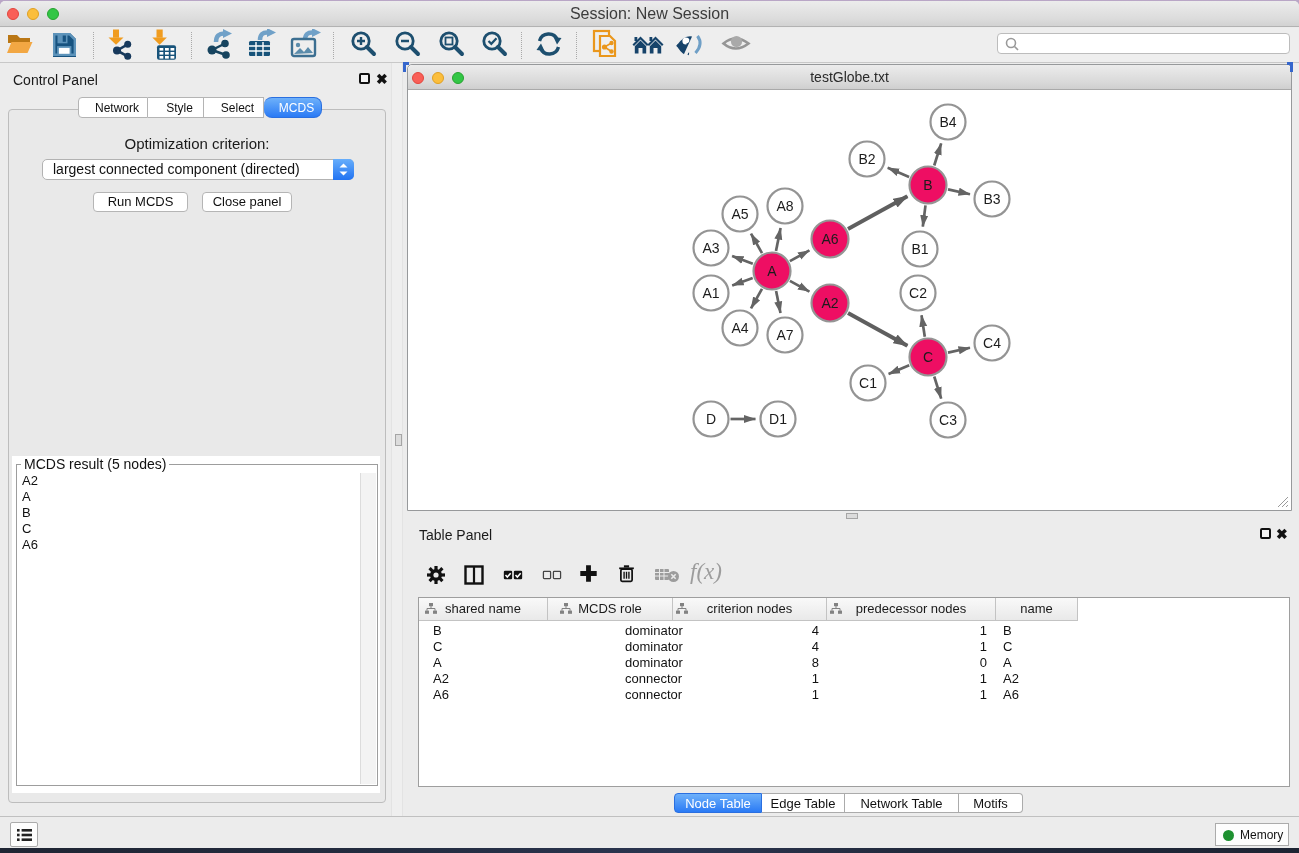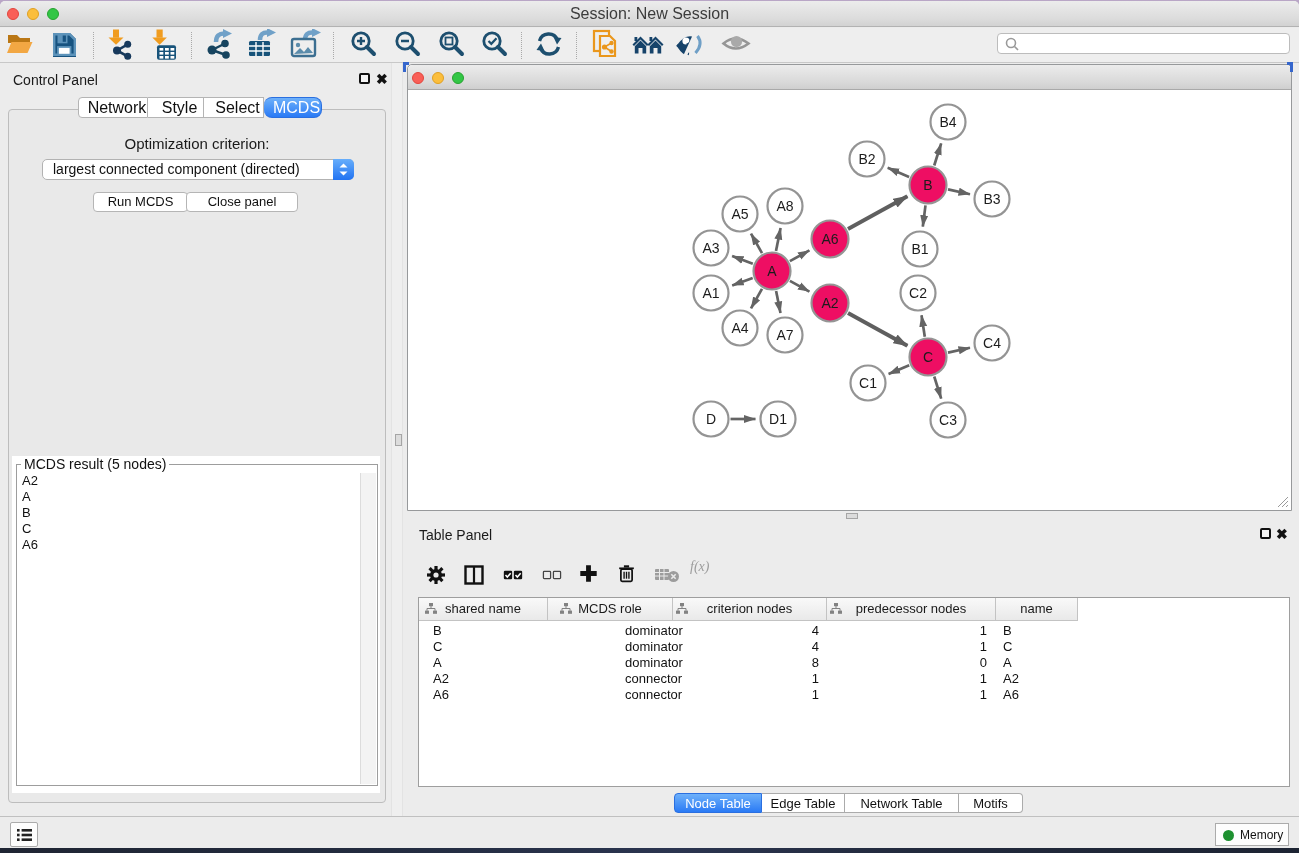--- a/index.html
+++ b/index.html
@@ -18,21 +18,21 @@
 #toolbar { left:0; top:27px; width:1299px; height:35px; background:#eeeeee; border-bottom:1px solid #c8c8c8; }
 .tsep { position:absolute; top:4px; height:27px; width:0; border-left:1px dotted #a9a9a9; }
 .ticon { position:absolute; top:1px; }
 #searchbox { position:absolute; left:997px; top:5px; width:293px; height:21px; background:#fff; border:1px solid #bcbcbc; border-radius:4px; }
 
 
 #cpTitle { left:13px; top:71px; font-size:14px; color:#1a1a1a; }
 .floatbtn { width:11px; height:11px; border:2px solid #111; border-radius:2px; background:#f5f5f5; }
 .xbtn { font-size:14px; font-weight:bold; color:#111; line-height:11px; }
 #tabs { left:78px; top:96px; height:21px; z-index:5; }
-.tab { position:absolute; top:0; height:21px; border:1px solid #b4b4b4; border-left:none; background:#fff; font-size:16px; color:#111; text-align:center; line-height:20px;padding-left:8px; }
+.tab { position:absolute; top:0; height:21px; border:1px solid #b4b4b4; border-left:none; background:#fff; font-size:12px; color:#111; text-align:center; line-height:20px;padding-left:8px; }
 .tab.first { border-left:1px solid #b4b4b4; border-radius:4px 0 0 4px; }
 .tab.last  { border-radius:0 4px 4px 0; }
 .tab.sel { background:linear-gradient(#6eb1fa,#2a7af5); border-color:#2a6fe0; color:#fff; border-radius:8px; }
 #cpPanel { left:8px; top:108px; width:378px; height:694px; background:#e9e9e9; border:1px solid #bdbdbd; border-radius:4px; }
 #optLabel { left:0; top:134px; width:394px; text-align:center; font-size:15px; color:#1a1a1a; }
 #combo { left:42px; top:158px; width:312px; height:21px; background:#fff; border:1px solid #b2b2b2; border-radius:5px; font-size:14px; color:#111; line-height:19px; padding-left:10px; }
 #comboBtn { right:-1px; top:-1px; width:21px; height:21px; background:linear-gradient(#67aefb,#2273f2); border-radius:0 5px 5px 0; position:absolute; }
 .btn { position:absolute; height:20px; background:#fff; border:1px solid #b5b5b5; border-radius:4px; font-size:13px; color:#111; text-align:center; line-height:18px; }
 #whitePanel { left:12px; top:455px; width:368px; height:337px; background:#fff; }
 #groupbox { left:4px; top:8px; right:2px; bottom:7px; border:1px solid #9d9d9d; position:absolute; }
@@ -234,34 +234,35 @@
   <div class="abs" id="optLabel">Optimization criterion:</div>
   <div class="abs" id="combo">largest connected component (directed)
     <div id="comboBtn">
       <svg width="21" height="21" viewBox="0 0 21 21">
           <path d="M6.5 8.5 L10.5 4.5 L14.5 8.5 Z" fill="#fff"></path>
           <path d="M6.5 12.5 L10.5 16.5 L14.5 12.5 Z" fill="#fff"></path>
         </svg>
     </div>
   </div>
   <div class="btn" style="left:93px; top:191px; width:95px;">Run MCDS</div>
-  <div class="btn" style="left:186px; top:191px; width:112px;">Close panel</div>
+  <div class="btn" style="left:202px; top:191px; width:90px;">Close panel</div>
   <div class="abs" id="whitePanel">
     <div id="groupbox">
       <div id="gblabel">MCDS result (5 nodes)</div>
       <div id="mcdsList">A2<br>A<br>B<br>C<br>A6</div>
       <div id="mcdsScroll"></div>
     </div>
   </div>
 
   <div class="abs" id="netwin">
     <div id="nettitle">
       <div class="light" style="left:4px; top:7px; background:#f95f57; border:0.5px solid #e2463d;"></div>
       <div class="light" style="left:24px; top:7px; background:#fbbe3c; border:0.5px solid #e0a023;"></div>
       <div class="light" style="left:44px; top:7px; background:#32c645; border:0.5px solid #27a330;"></div>
+      <div class="t">testGlobe.txt</div>
     </div>
     <svg id="graph" width="883" height="420" viewBox="0 0 883 420">
       <defs>
         <marker id="ar" markerWidth="13" markerHeight="10" refX="11.5" refY="5" orient="auto" markerUnits="userSpaceOnUse">
             <path d="M0,1 L12,5 L0,9 Z" fill="#646464"></path>
           </marker>
         <marker id="arb" markerWidth="16" markerHeight="12" refX="14" refY="6" orient="auto" markerUnits="userSpaceOnUse">
             <path d="M0,1 L15,6 L0,11 Z" fill="#5f5f5f"></path>
           </marker>
       </defs>
@@ -384,21 +385,21 @@
     </svg>
     <svg style="position:absolute;left:236px;top:10px;" width="26" height="16" viewBox="0 0 26 16">
       <rect x="1" y="2" width="14" height="11" rx="1" fill="#9c9c9c"></rect>
       <line x1="1" y1="5.5" x2="15" y2="5.5" stroke="#e9e9e9" stroke-width="1"></line>
       <line x1="1" y1="9" x2="15" y2="9" stroke="#e9e9e9" stroke-width="1"></line>
       <line x1="5.5" y1="2" x2="5.5" y2="13" stroke="#e9e9e9" stroke-width="1"></line>
       <line x1="10" y1="2" x2="10" y2="13" stroke="#e9e9e9" stroke-width="1"></line>
       <circle cx="19.5" cy="9.5" r="5.5" fill="#9c9c9c"></circle>
       <path d="M17.3 7.3 l4.4 4.4 M21.7 7.3 l-4.4 4.4" stroke="#e9e9e9" stroke-width="1.6"></path>
     </svg>
-    <div style="position:absolute;left:272px;top:2px;width:40px;font-family:'Liberation Serif',serif;font-style:italic;font-size:14px;color:#9c9c9c;">f(x)</div>
+    <div style="position:absolute;left:272px;top:2px;width:40px;font-family:'Liberation Serif',serif;font-style:italic;font-size:23px;color:#9c9c9c;">f(x)</div>
   </div>
   <div class="abs" id="tblArea">
     <div id="tblHead">
       <div class="hcell" style="left:0; width:129px;">shared name</div>
       <div class="hcell" style="left:129px; width:125px;">MCDS role</div>
       <div class="hcell" style="left:254px; width:154px;">criterion nodes</div>
       <div class="hcell" style="left:408px; width:169px;">predecessor nodes</div>
       <div class="hcell" style="left:577px; width:82px; border-right:1px solid #c3c3c3;">name</div>
       <svg class="hico" style="left:6px;" width="12" height="12" viewBox="0 0 12 12">
           <g fill="#828282">

